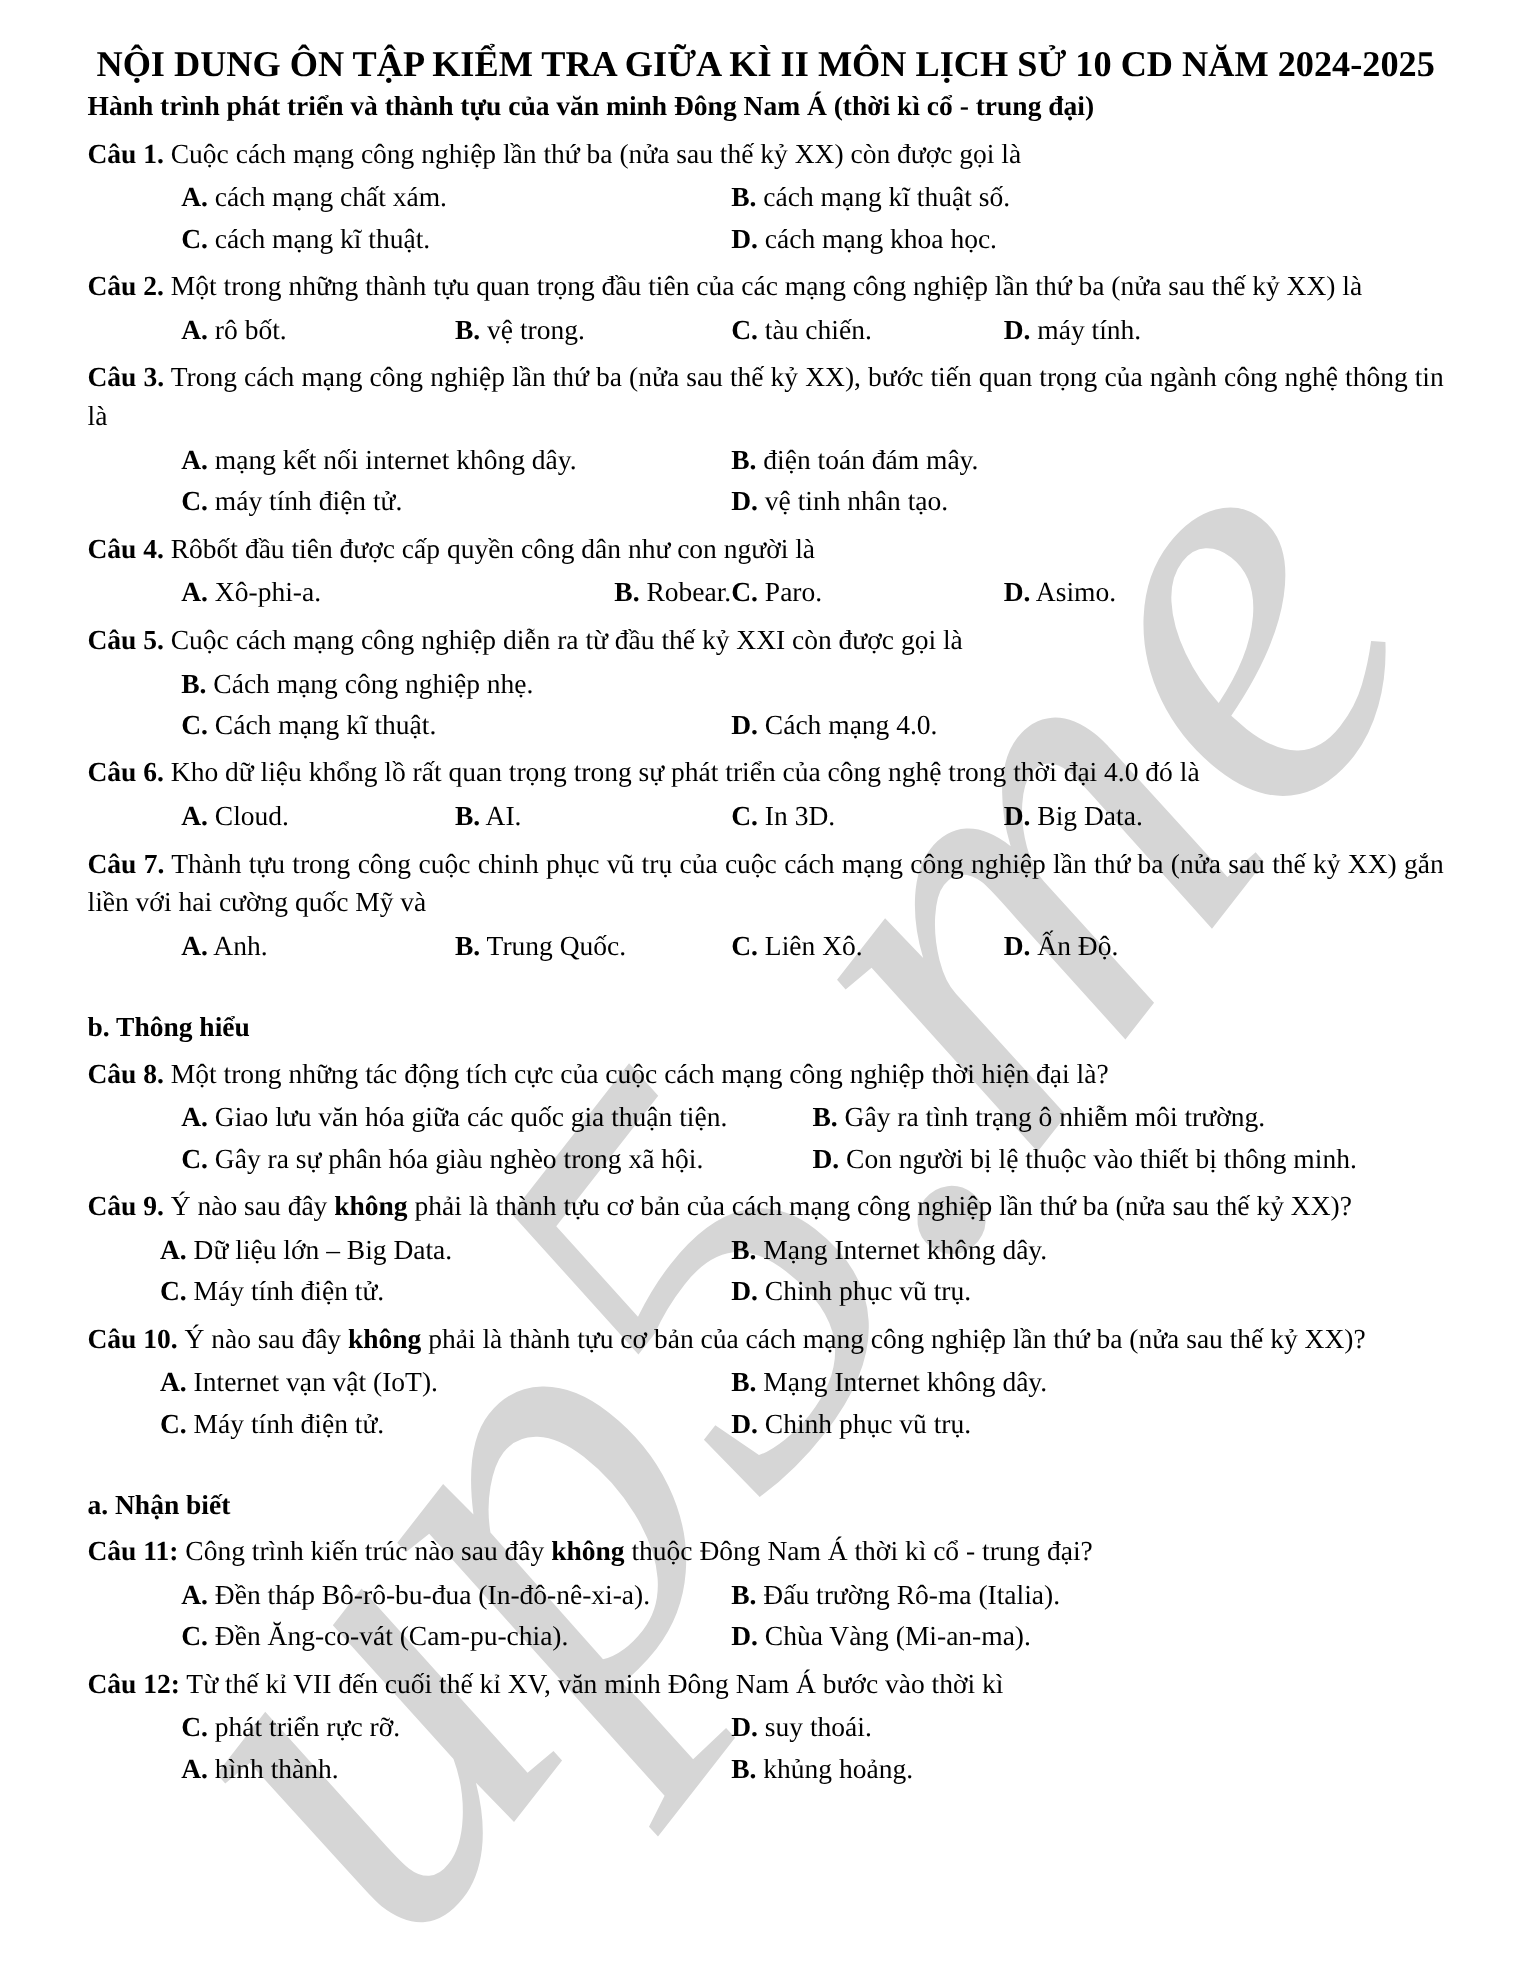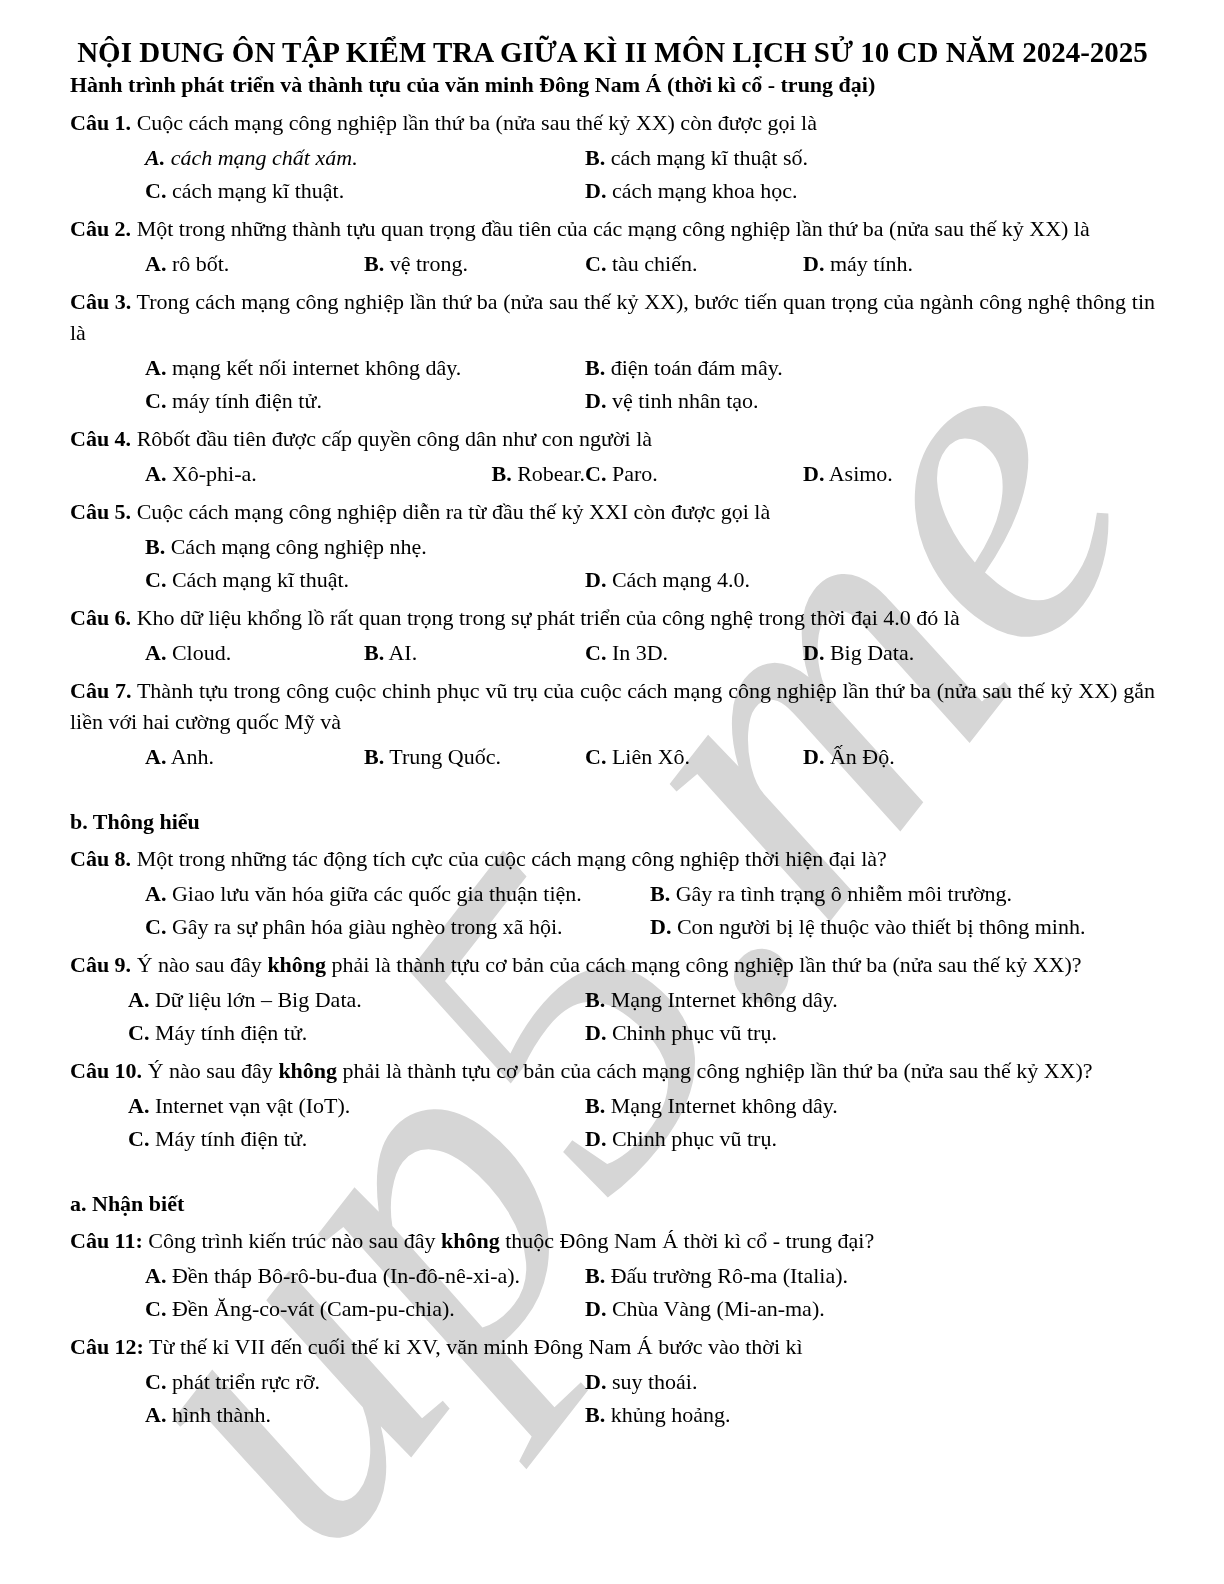--- a/index.html
+++ b/index.html
@@ -39,21 +39,21 @@
 
 <div class="page" style="color: rgb(0, 0, 0);">
   <div class="wm" style="color: rgb(214, 214, 214);">up5.me</div>
   <div class="content">
     <p class="title">NỘI DUNG ÔN TẬP KIỂM TRA GIỮA KÌ II MÔN LỊCH SỬ 10 CD NĂM 2024-2025</p>
     <p class="subtitle">Hành trình phát triển và thành tựu của văn minh Đông Nam Á (thời kì cổ - trung đại)</p>
     <div id="qlist">
         <div class="q">
           <p class="stem"><b>Câu 1.</b> <span>Cuộc cách mạng công nghiệp lần thứ ba (nửa sau thế kỷ XX) còn được gọi là</span></p>
           <div class="opt-row">
-            <span class="opt" style="min-width: 440px; font-style: italic;"><b>A.</b> <span>cách mạng chất xám.</span></span>
+            <span class="opt" style="min-width: 440px;"><b>A.</b> <span>cách mạng chất xám.</span></span>
             <span class="opt"><b>B.</b> <span>cách mạng kĩ thuật số.</span></span>
           </div>
           <div class="opt-row">
             <span class="opt" style="min-width: 440px;"><b>C.</b> <span>cách mạng kĩ thuật.</span></span>
             <span class="opt"><b>D.</b> <span>cách mạng khoa học.</span></span>
           </div>
         </div>
         <div class="q">
           <p class="stem"><b>Câu 2.</b> <span>Một trong những thành tựu quan trọng đầu tiên của các mạng công nghiệp lần thứ ba (nửa sau thế kỷ XX) là</span></p>
           <div class="opt-row">

